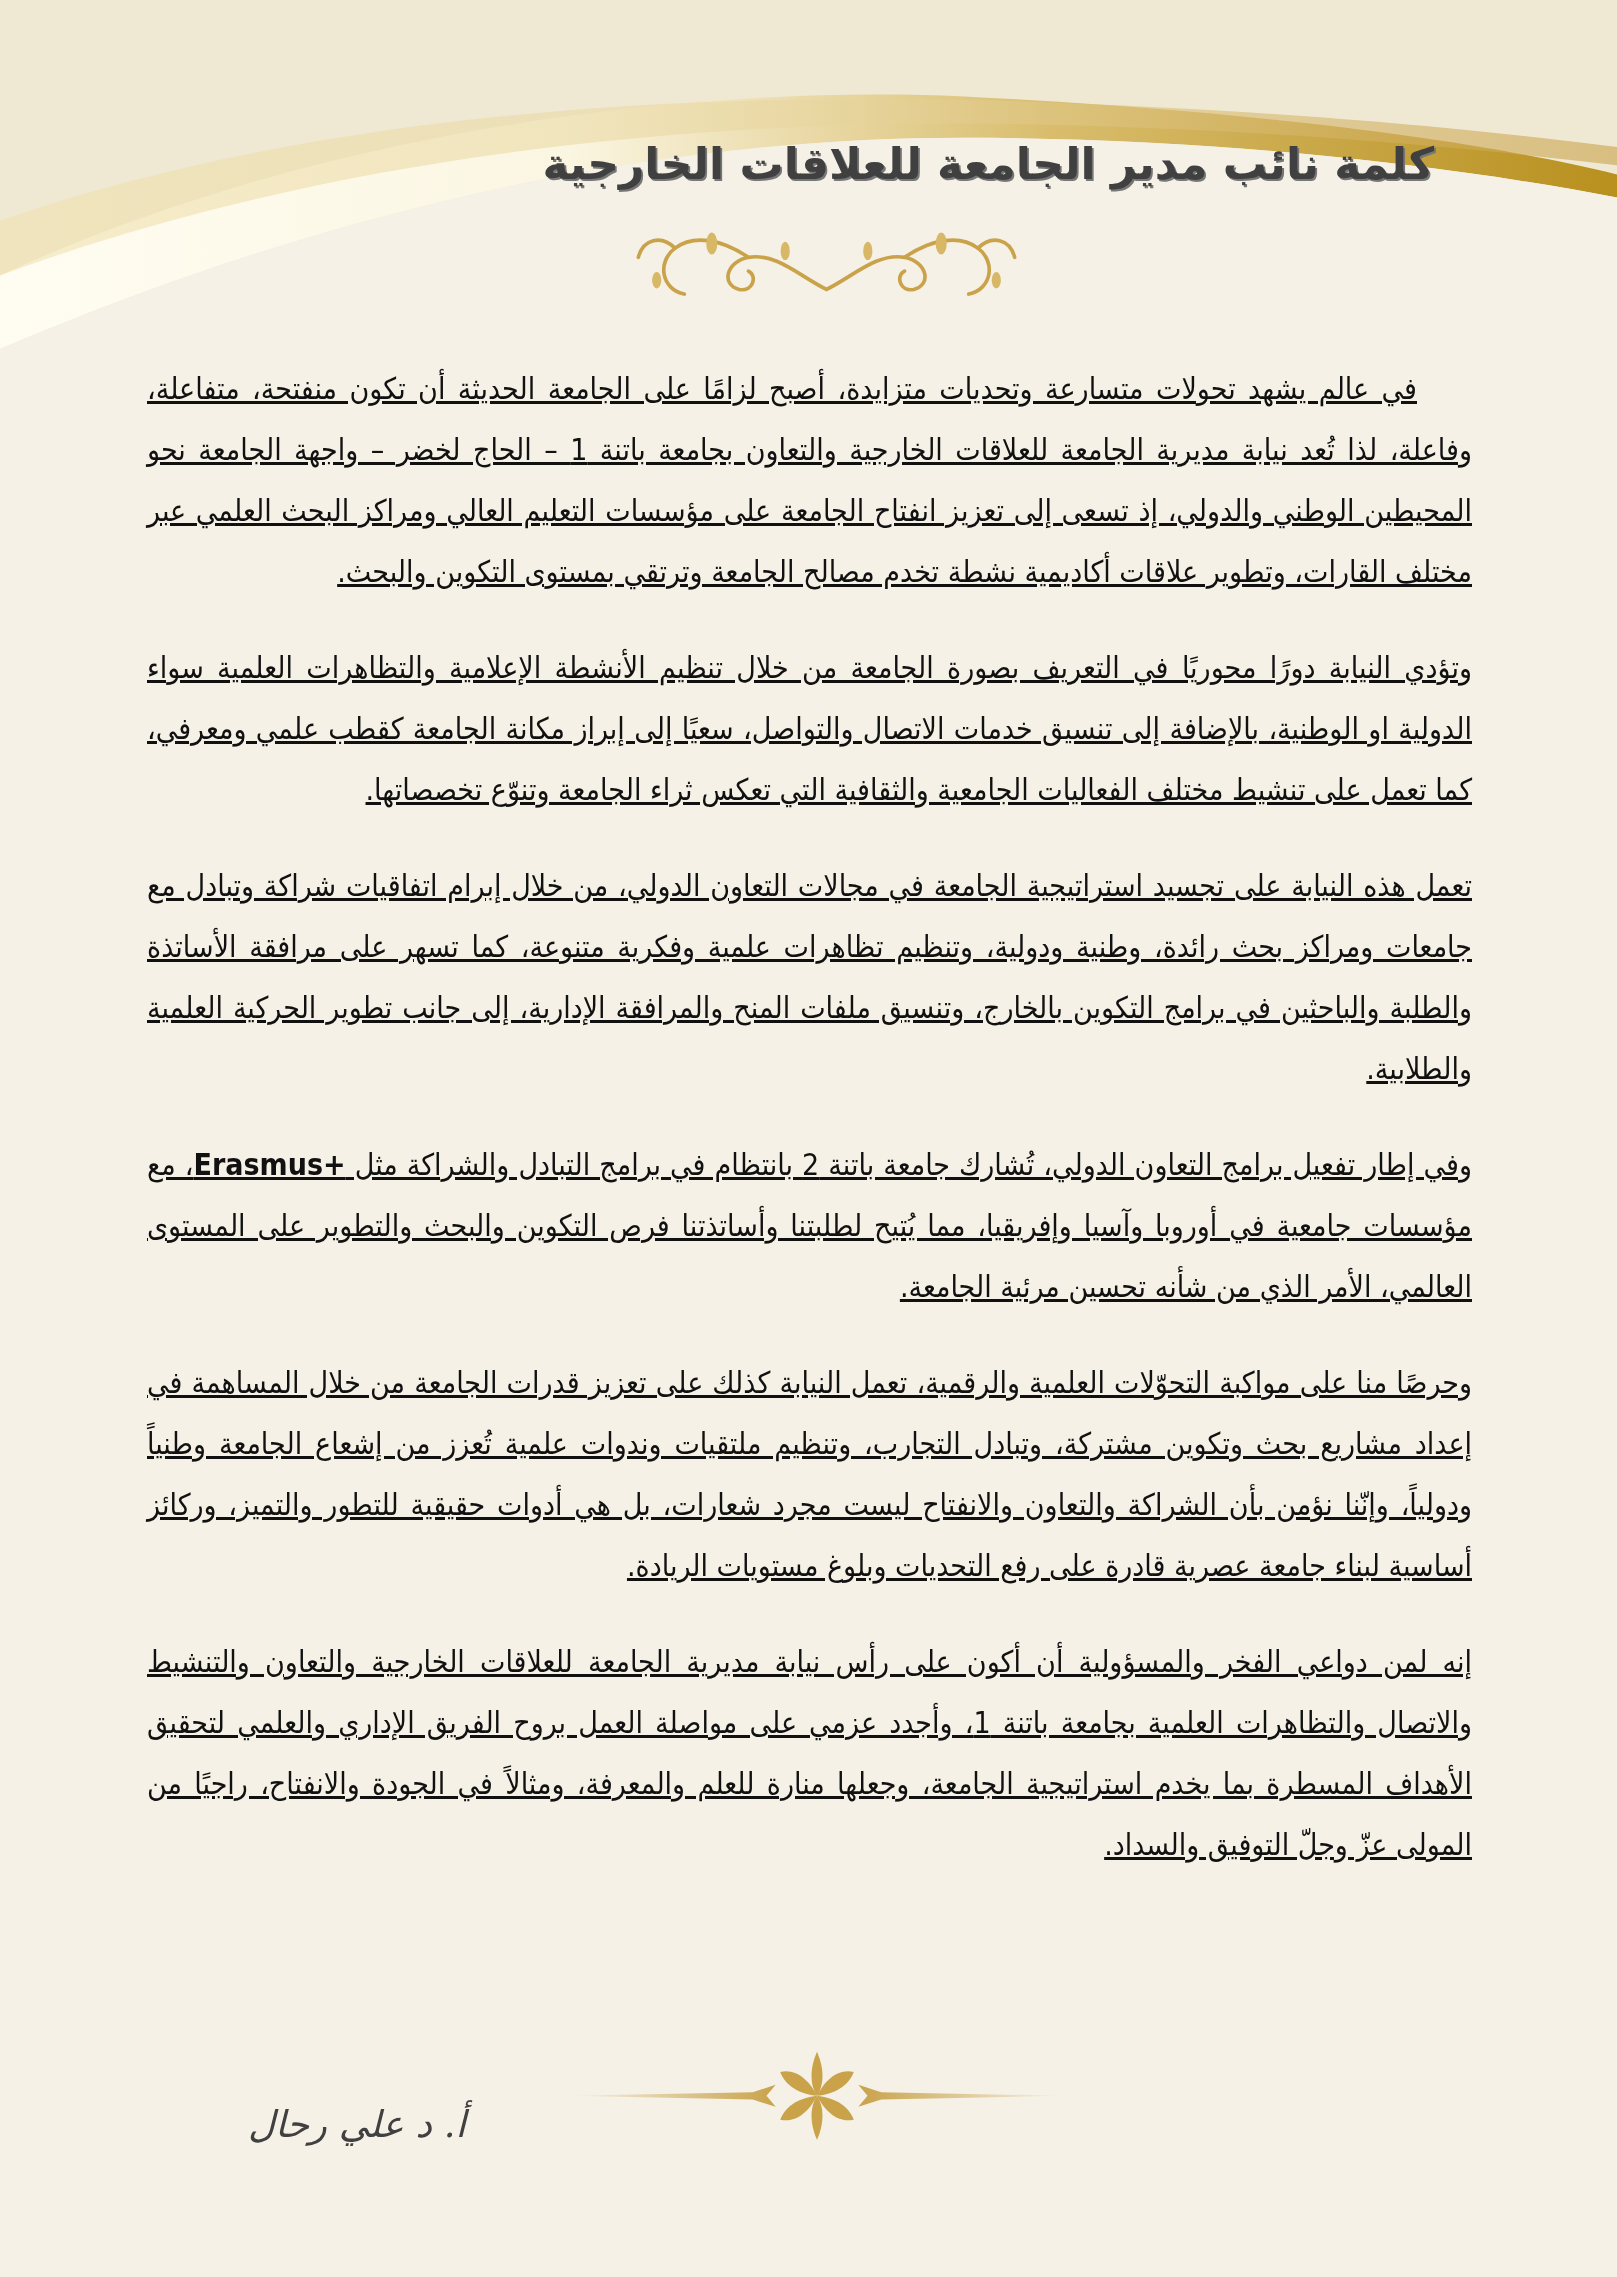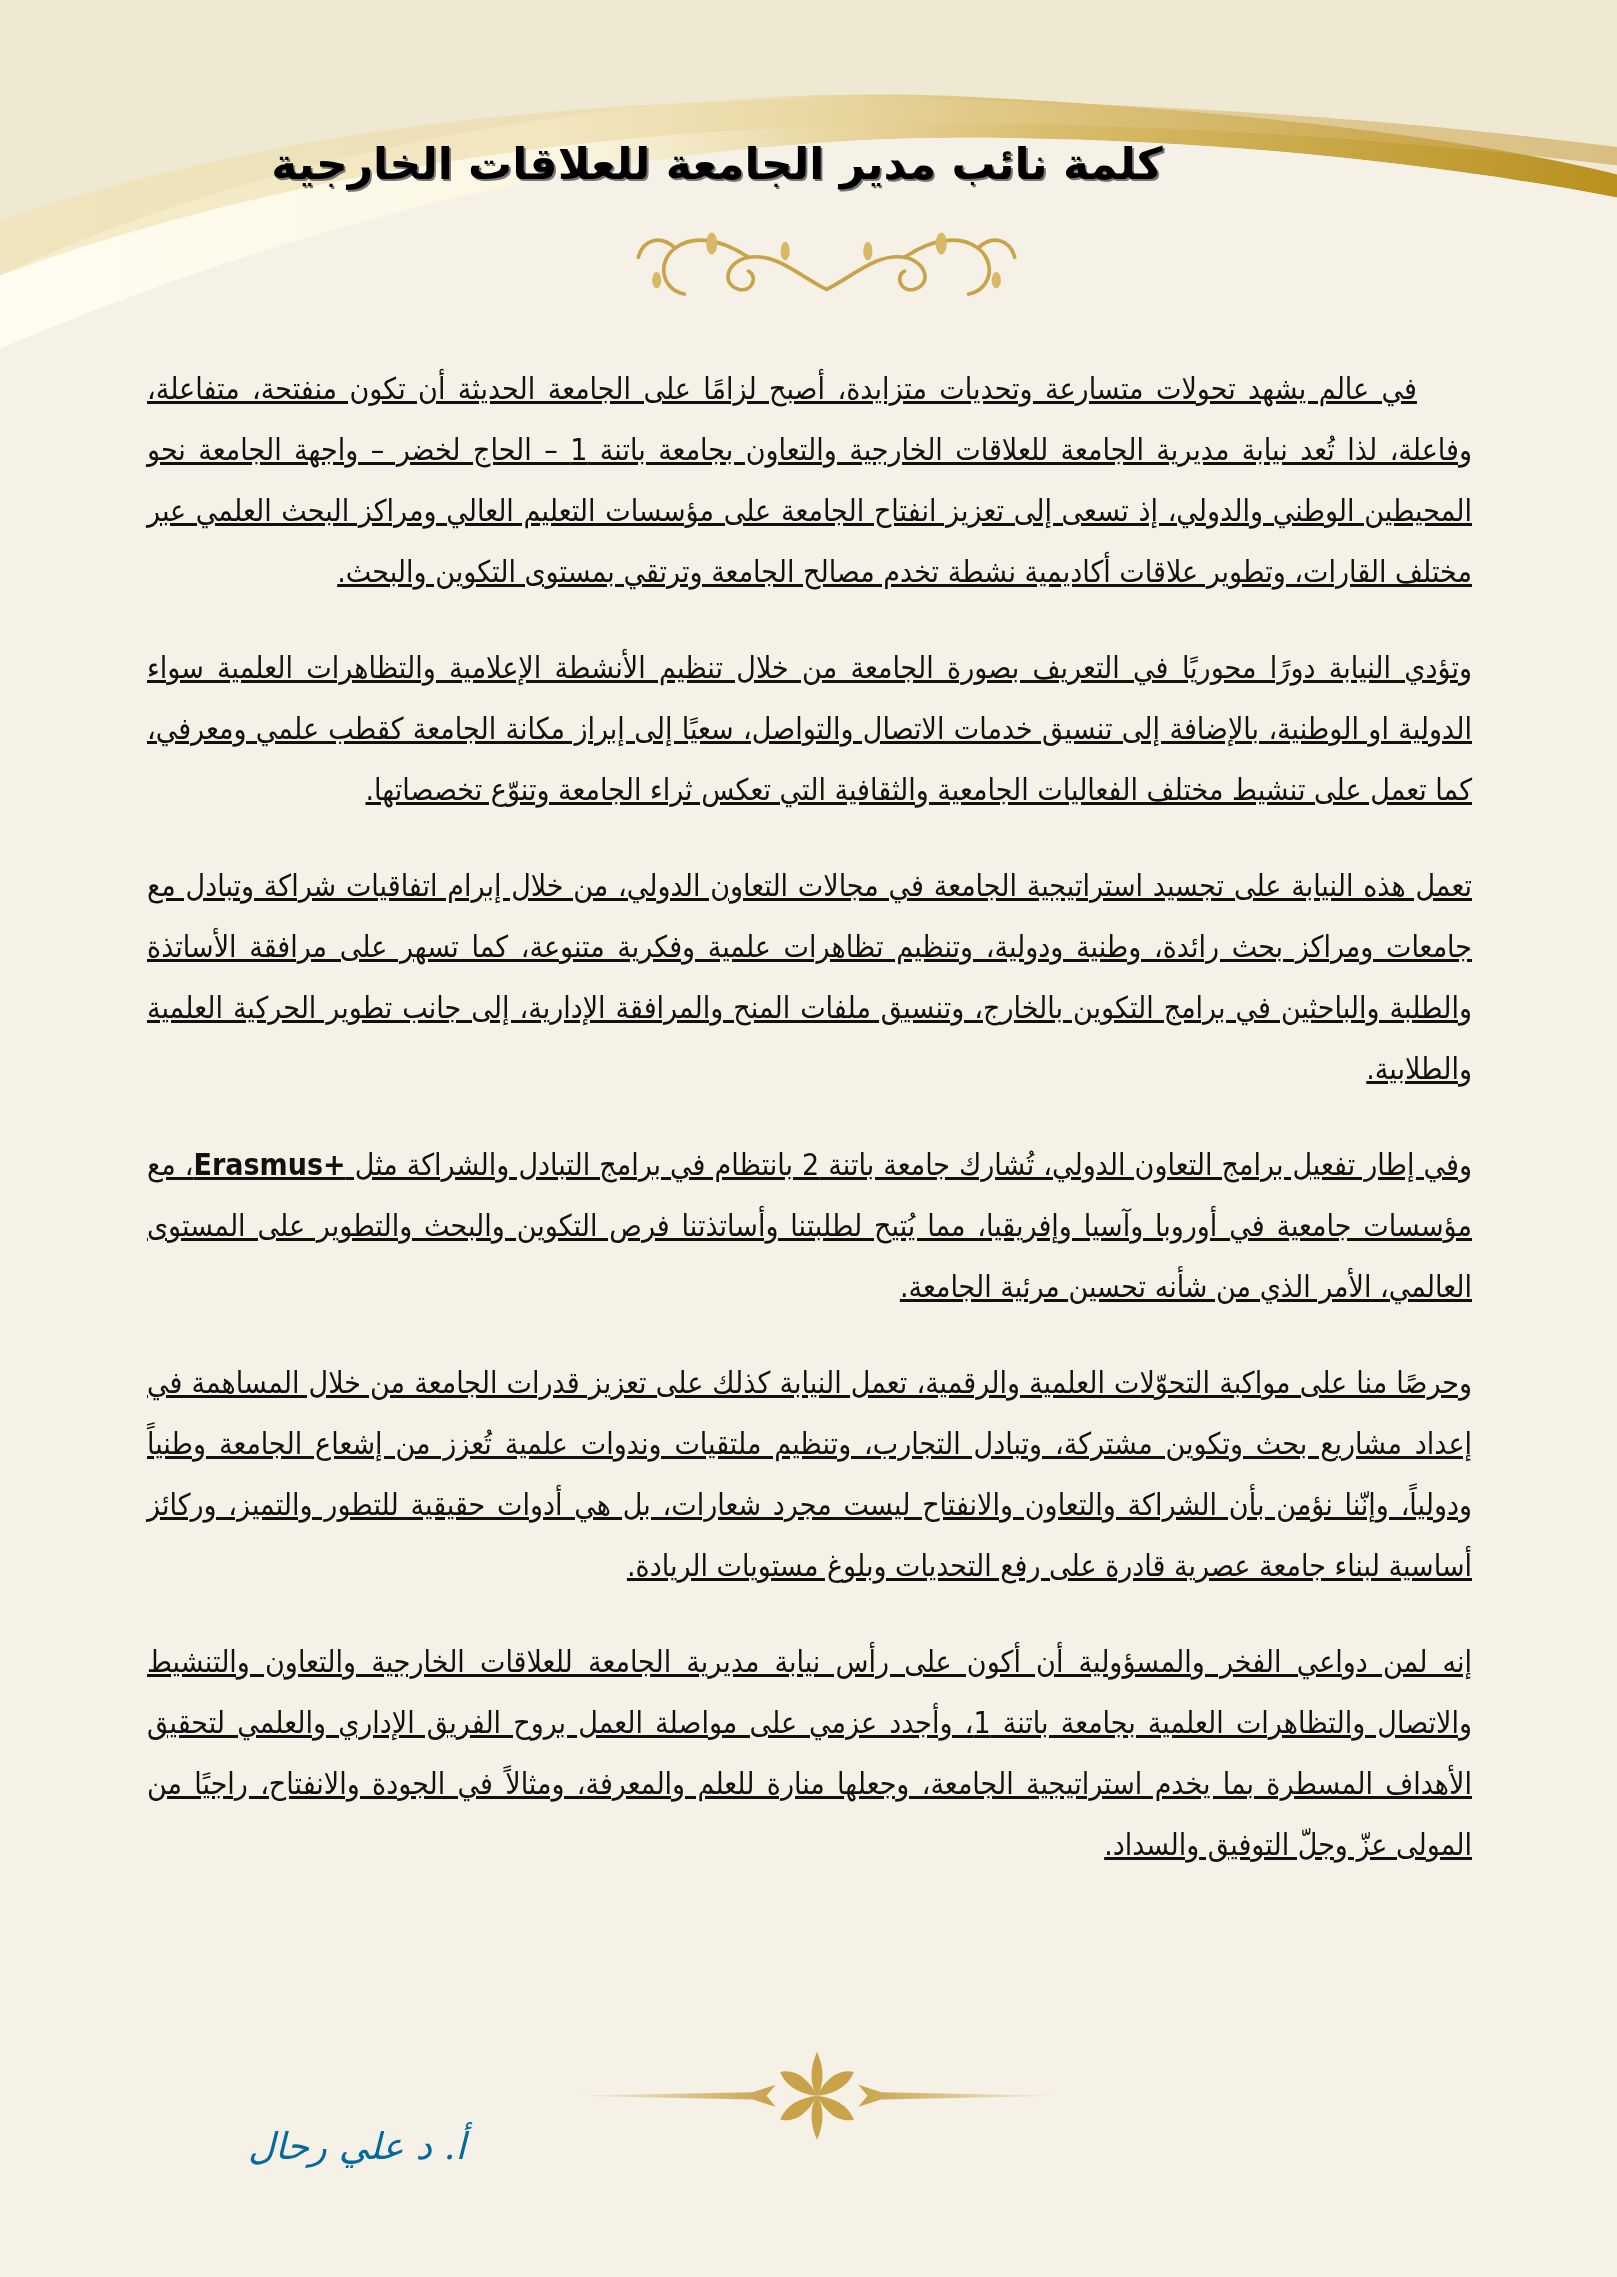--- a/index.html
+++ b/index.html
@@ -3,39 +3,39 @@
 <meta charset="utf-8">
 <style>
   html, body { margin:0; padding:0; }
   body {
     width:1617px; height:2277px; position:relative; overflow:hidden;
     background:#f5f1e6;
     font-family:"DejaVu Sans", sans-serif;
   }
   .swoosh { position:absolute; left:0; top:0; width:1617px; height:349px; }
   .title {
-    position:absolute; top:138px; left:0; width:1434px; text-align:center;
+    position:absolute; top:138px; left:0; width:1434px; text-align:right;
     direction:rtl; font-family:"DejaVu Sans", sans-serif; font-weight:bold;
-    font-size:44px; color:#000000; letter-spacing:-0.9px;
+    font-size:44px; color:#404040; letter-spacing:-0.9px;
     text-shadow: 1.8px 1.8px 0 #777;
   }
   .ornament-top { position:absolute; left:620px; top:225px; width:413px; height:83px; }
   .body-text {
     position:absolute; left:147px; width:1325px; top:358px;
     direction:rtl; text-align:justify; color:#111;
     font-family:"DejaVu Sans Condensed","DejaVu Sans", sans-serif;
     font-size:30px; line-height:61px;
   }
   .para { margin:0 0 35px 0; text-align-last:right;text-decoration:underline; }
   .para.first { text-indent:55px; }
   .latin { font-weight:bold; direction:ltr; unicode-bidi:embed; }
   .divider { position:absolute; left:569px; top:2048px; width:496px; height:92px; }
   .signature {
     position:absolute; left:248px; top:2103px; direction:rtl;
-    font-family:"DejaVu Serif", serif; font-style:italic; font-size:37px; color:#0369a1;margin-top:22px;
+    font-family:"DejaVu Serif", serif; font-style:italic; font-size:37px; color:#404040;
   }
 </style>
 </head>
 <body>
 
 <svg class="swoosh" viewBox="0 0 1761 380" preserveAspectRatio="none">
   <defs>
     <linearGradient id="g1" x1="0" y1="0" x2="1" y2="0">
       <stop offset="0" stop-color="#fffdf2"></stop>
       <stop offset="0.35" stop-color="#fbf6e2"></stop>

